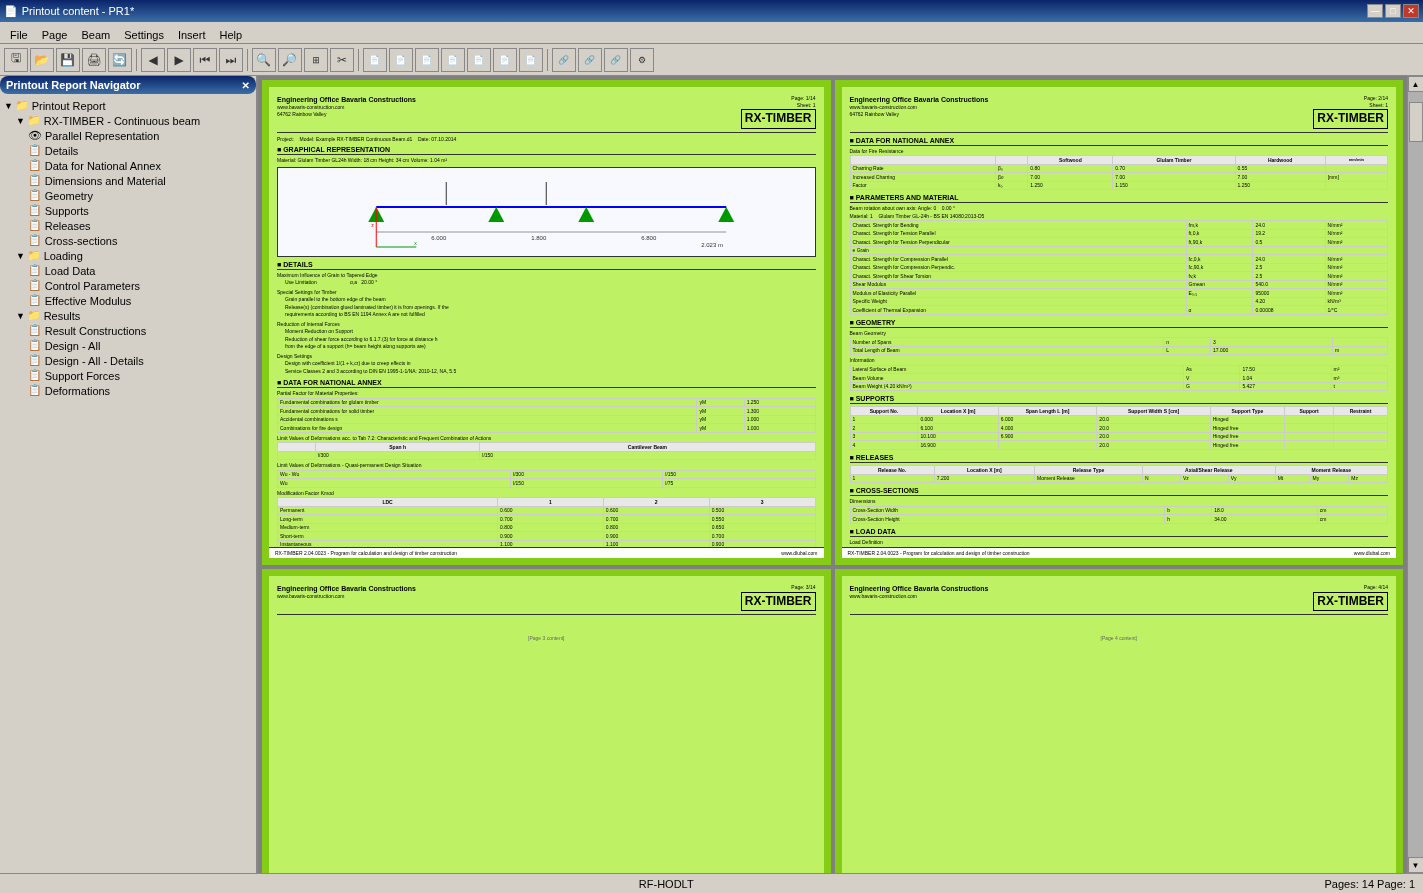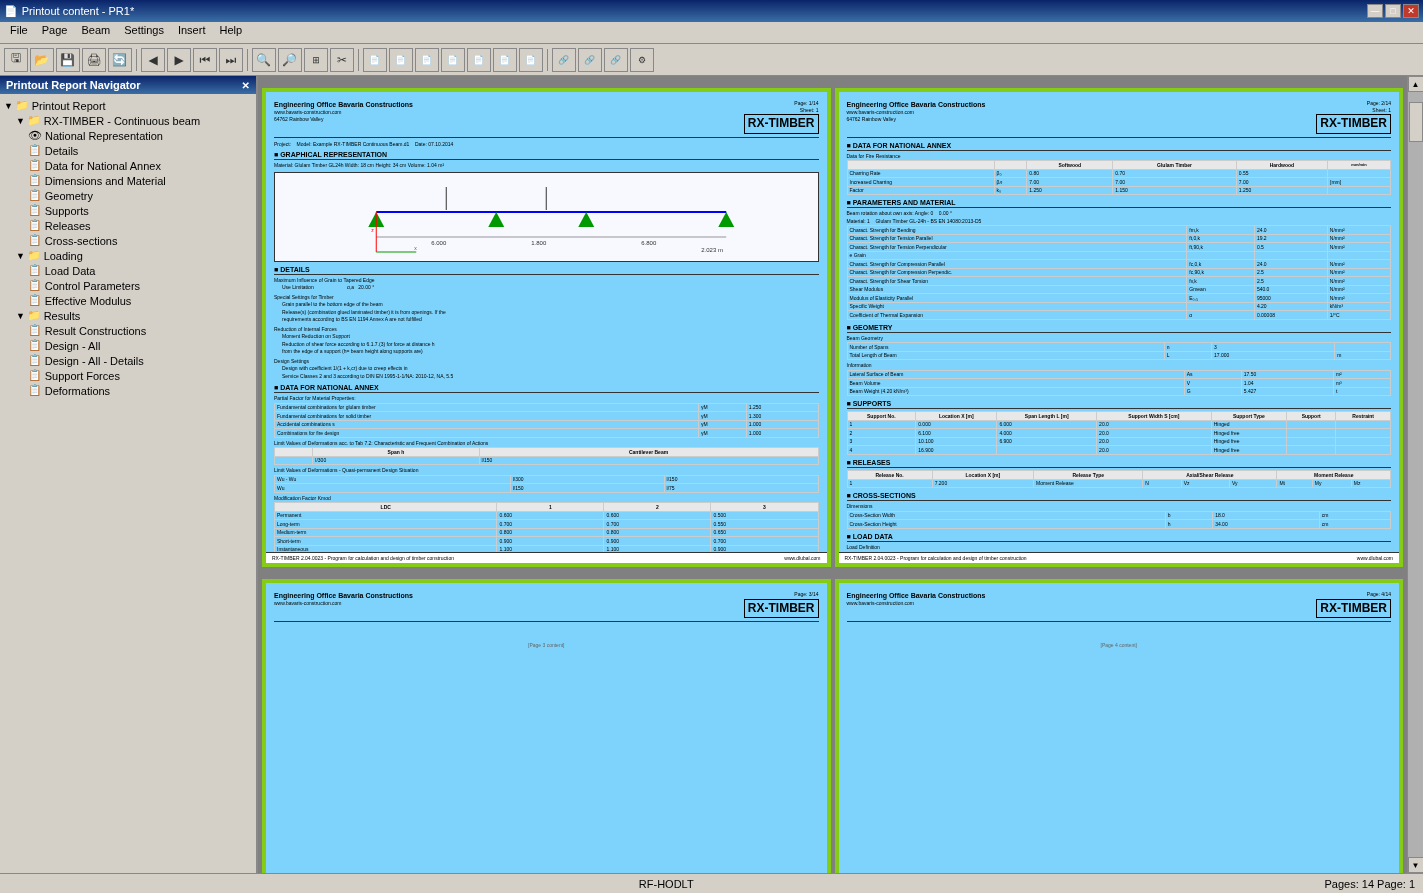--- a/index.html
+++ b/index.html
@@ -19,21 +19,21 @@
     .title-bar-left { display: flex; align-items: center; gap: 4px; }
     .title-bar-controls { display: flex; gap: 2px; }
     .title-btn {
       width: 16px; height: 14px; background: #d4d0c8; border: 1px solid #888;
       display: flex; align-items: center; justify-content: center; font-size: 9px; cursor: pointer;
     }
     .title-btn.close { background: #c0392b; color: white; }
 
     
     .menu-bar {
-      background: #d4d0c8; height: 22px; display: flex; align-items: flex-start;
+      background: #d4d0c8; height: 22px; display: flex; align-items: flex-end;
       border-bottom: 1px solid #888; padding: 0 4px; gap: 2px;
     }
     .menu-item { padding: 2px 6px; cursor: pointer; font-size: 11px; }
 
     
     .toolbar {
       background: #d4d0c8; height: 32px; display: flex; align-items: center;
       border-bottom: 1px solid #888; padding: 0 4px; gap: 2px;
     }
     .tool-btn {
@@ -60,20 +60,21 @@
     }
     .sidebar-header {
       background: linear-gradient(to bottom, #0a246a, #3a6ea5);
       color: white;
       padding: 3px 6px;
       font-size: 11px;
       font-weight: bold;
       display: flex;
       align-items: center;
       justify-content: space-between;
+      border-radius: 8px;
     }
     .sidebar-close { cursor: pointer; font-size: 10px; }
     .tree-container { overflow-y: auto; flex: 1; padding: 4px 0; }
     .tree-item {
       display: flex; align-items: center; padding: 1px 0; cursor: pointer;
       white-space: nowrap; overflow: hidden;
     }
     .tree-icon { margin-right: 3px; font-size: 11px; }
     .tree-label { font-size: 11px; }
     .expand-icon { font-size: 9px; margin-right: 2px; cursor: pointer; }
@@ -85,26 +86,25 @@
       overflow: auto;
       position: relative;
     }
     .pages-grid {
       display: grid;
       grid-template-columns: 1fr 1fr;
       gap: 4px;
       padding: 4px;
     }
     .page-preview {
-      background: #7dd3fc;
-      border: 4px solid #84cc16;
+      background: #bef264;
+      border: 7px solid #84cc16;
       position: relative;
       overflow: hidden;
       min-height: 340px;
-      margin-top: 8px;
     }
     .page-content {
       transform-origin: top left;
       width: 100%;
       height: 100%;
       padding: 8px;
       font-size: 6px;
       line-height: 1.3;
     }
 
@@ -202,21 +202,21 @@
         <span class="tree-icon">📁</span>
         <span class="tree-label">Printout Report</span>
       </div>
       <div class="tree-item" style="padding-left:16px;">
         <span class="expand-icon">▼</span>
         <span class="tree-icon" style="color:#cc6600;">📁</span>
         <span class="tree-label">RX-TIMBER - Continuous beam</span>
       </div>
       <div class="tree-item" style="padding-left:28px;">
         <span class="tree-icon">👁</span>
-        <span class="tree-label">National Representation</span>
+        <span class="tree-label">Parallel Representation</span>
       </div>
       <div class="tree-item" style="padding-left:28px;">
         <span class="tree-icon">📋</span>
         <span class="tree-label">Details</span>
       </div>
       <div class="tree-item" style="padding-left:28px;">
         <span class="tree-icon">📋</span>
         <span class="tree-label">Data for National Annex</span>
       </div>
       <div class="tree-item" style="padding-left:28px;">

